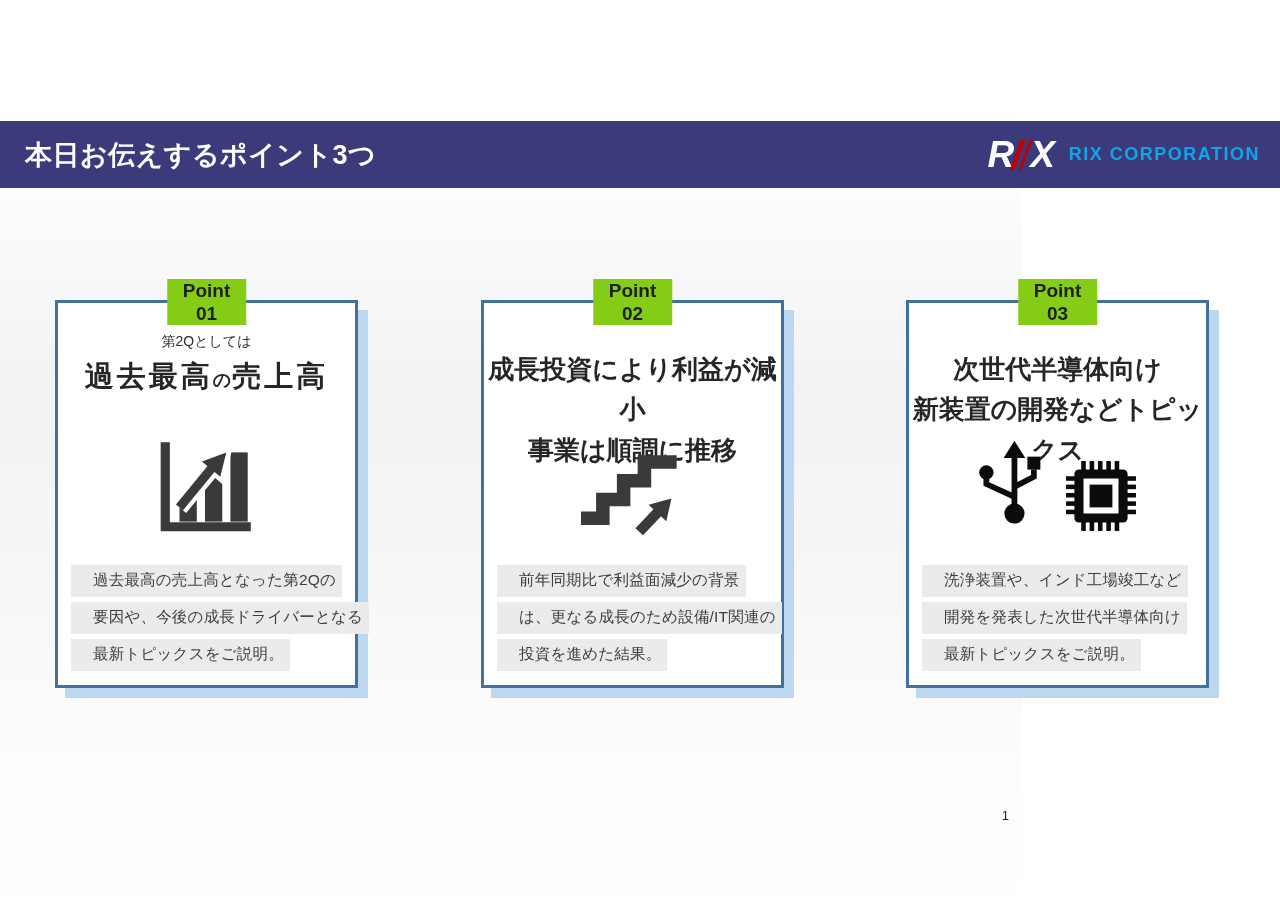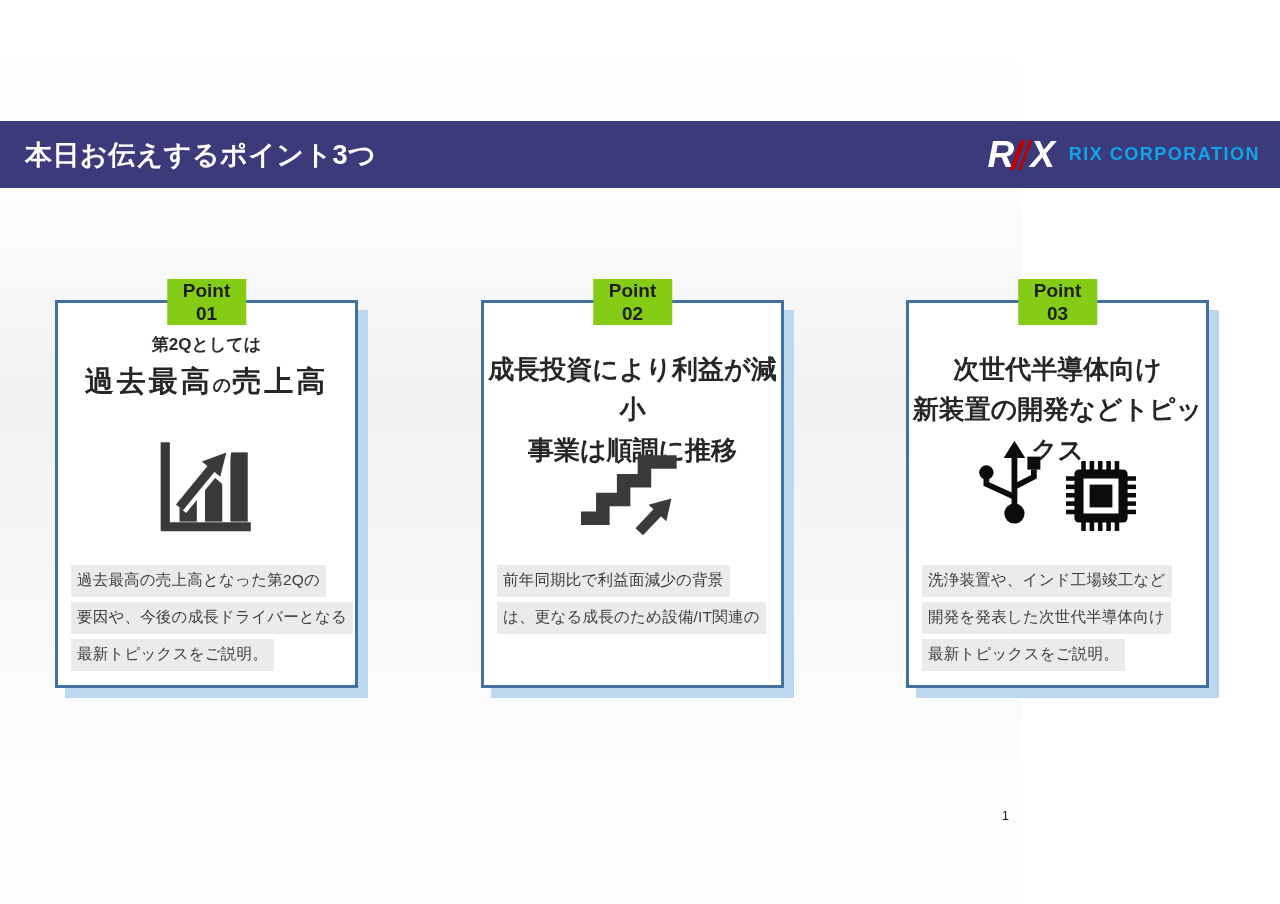--- a/index.html
+++ b/index.html
@@ -64,21 +64,21 @@
     padding: 0 16px;
     text-align: center;
     color: #1f1f1f; font-weight: bold; font-size: 19px;
     line-height: 23px;
     white-space: nowrap;
   }
   .card-title-area {
     position: absolute; left: 0; right: 0; top: 30px;
     text-align: center; color: #2b2b2b;
   }
-  .title-sub { font-size: 17px; font-weight: bold; margin-bottom: 6px; }
+  .title-sub { font-size: 14px; font-weight: normal; margin-bottom: 6px; }
   .headline {
     font-size: 29px; font-weight: bold; letter-spacing: 3px;
     color: #262626;
   }
   .headline .particle { font-size: 18px; letter-spacing: 1px; }
   .card-title2 {
     margin-top: 16px;
     font-size: 26px; font-weight: bold; line-height: 1.55;
     color: #262626;
   }
@@ -88,21 +88,21 @@
   }
   .body-area {
     position: absolute; left: 13px; right: 11px; top: 262px;
   }
   .body-row { margin-bottom: 5px; }
   .body-row span {
     display: inline-block;
     background: #EBEBEB;
     color: #3d3d3d;
     font-size: 15.5px;
-    padding: 5px 6px 6px 6px;
+    padding: 5px 6px 6px 22px;
     white-space: nowrap;
     letter-spacing: 0.2px;
   }
   .page-number {
     position: absolute; top: 780px; right: 13px;
     font-size: 13px; color: #222;
   }
 </style>
 </head>
 <body>
@@ -170,20 +170,21 @@
     <div class="icon-area">
       <svg width="120" height="104" viewBox="0 0 112 100">
         <path d="M6 80 H27 V62 H47 V44 H67 V26 H98" fill="none" stroke="#3A3A3A" stroke-width="13" stroke-linejoin="miter"></path>
         <line x1="62" y1="93" x2="81" y2="73" stroke="#3A3A3A" stroke-width="10"></line>
         <polygon points="93,61 88,83 71,67" fill="#3A3A3A"></polygon>
       </svg>
     </div>
     <div class="body-area">
       <div class="body-row"><span>前年同期比で利益面減少の背景</span></div>
       <div class="body-row"><span>は、更なる成長のため設備/IT関連の</span></div>
+      <div class="body-row"><span>投資を進めた結果。</span></div>
     </div>
   </div>
 
   <div class="card card3">
     <div class="point-label">
       <div>Point</div>
       <div>03</div>
     </div>
     <div class="card-title-area">
       <div class="card-title2">

